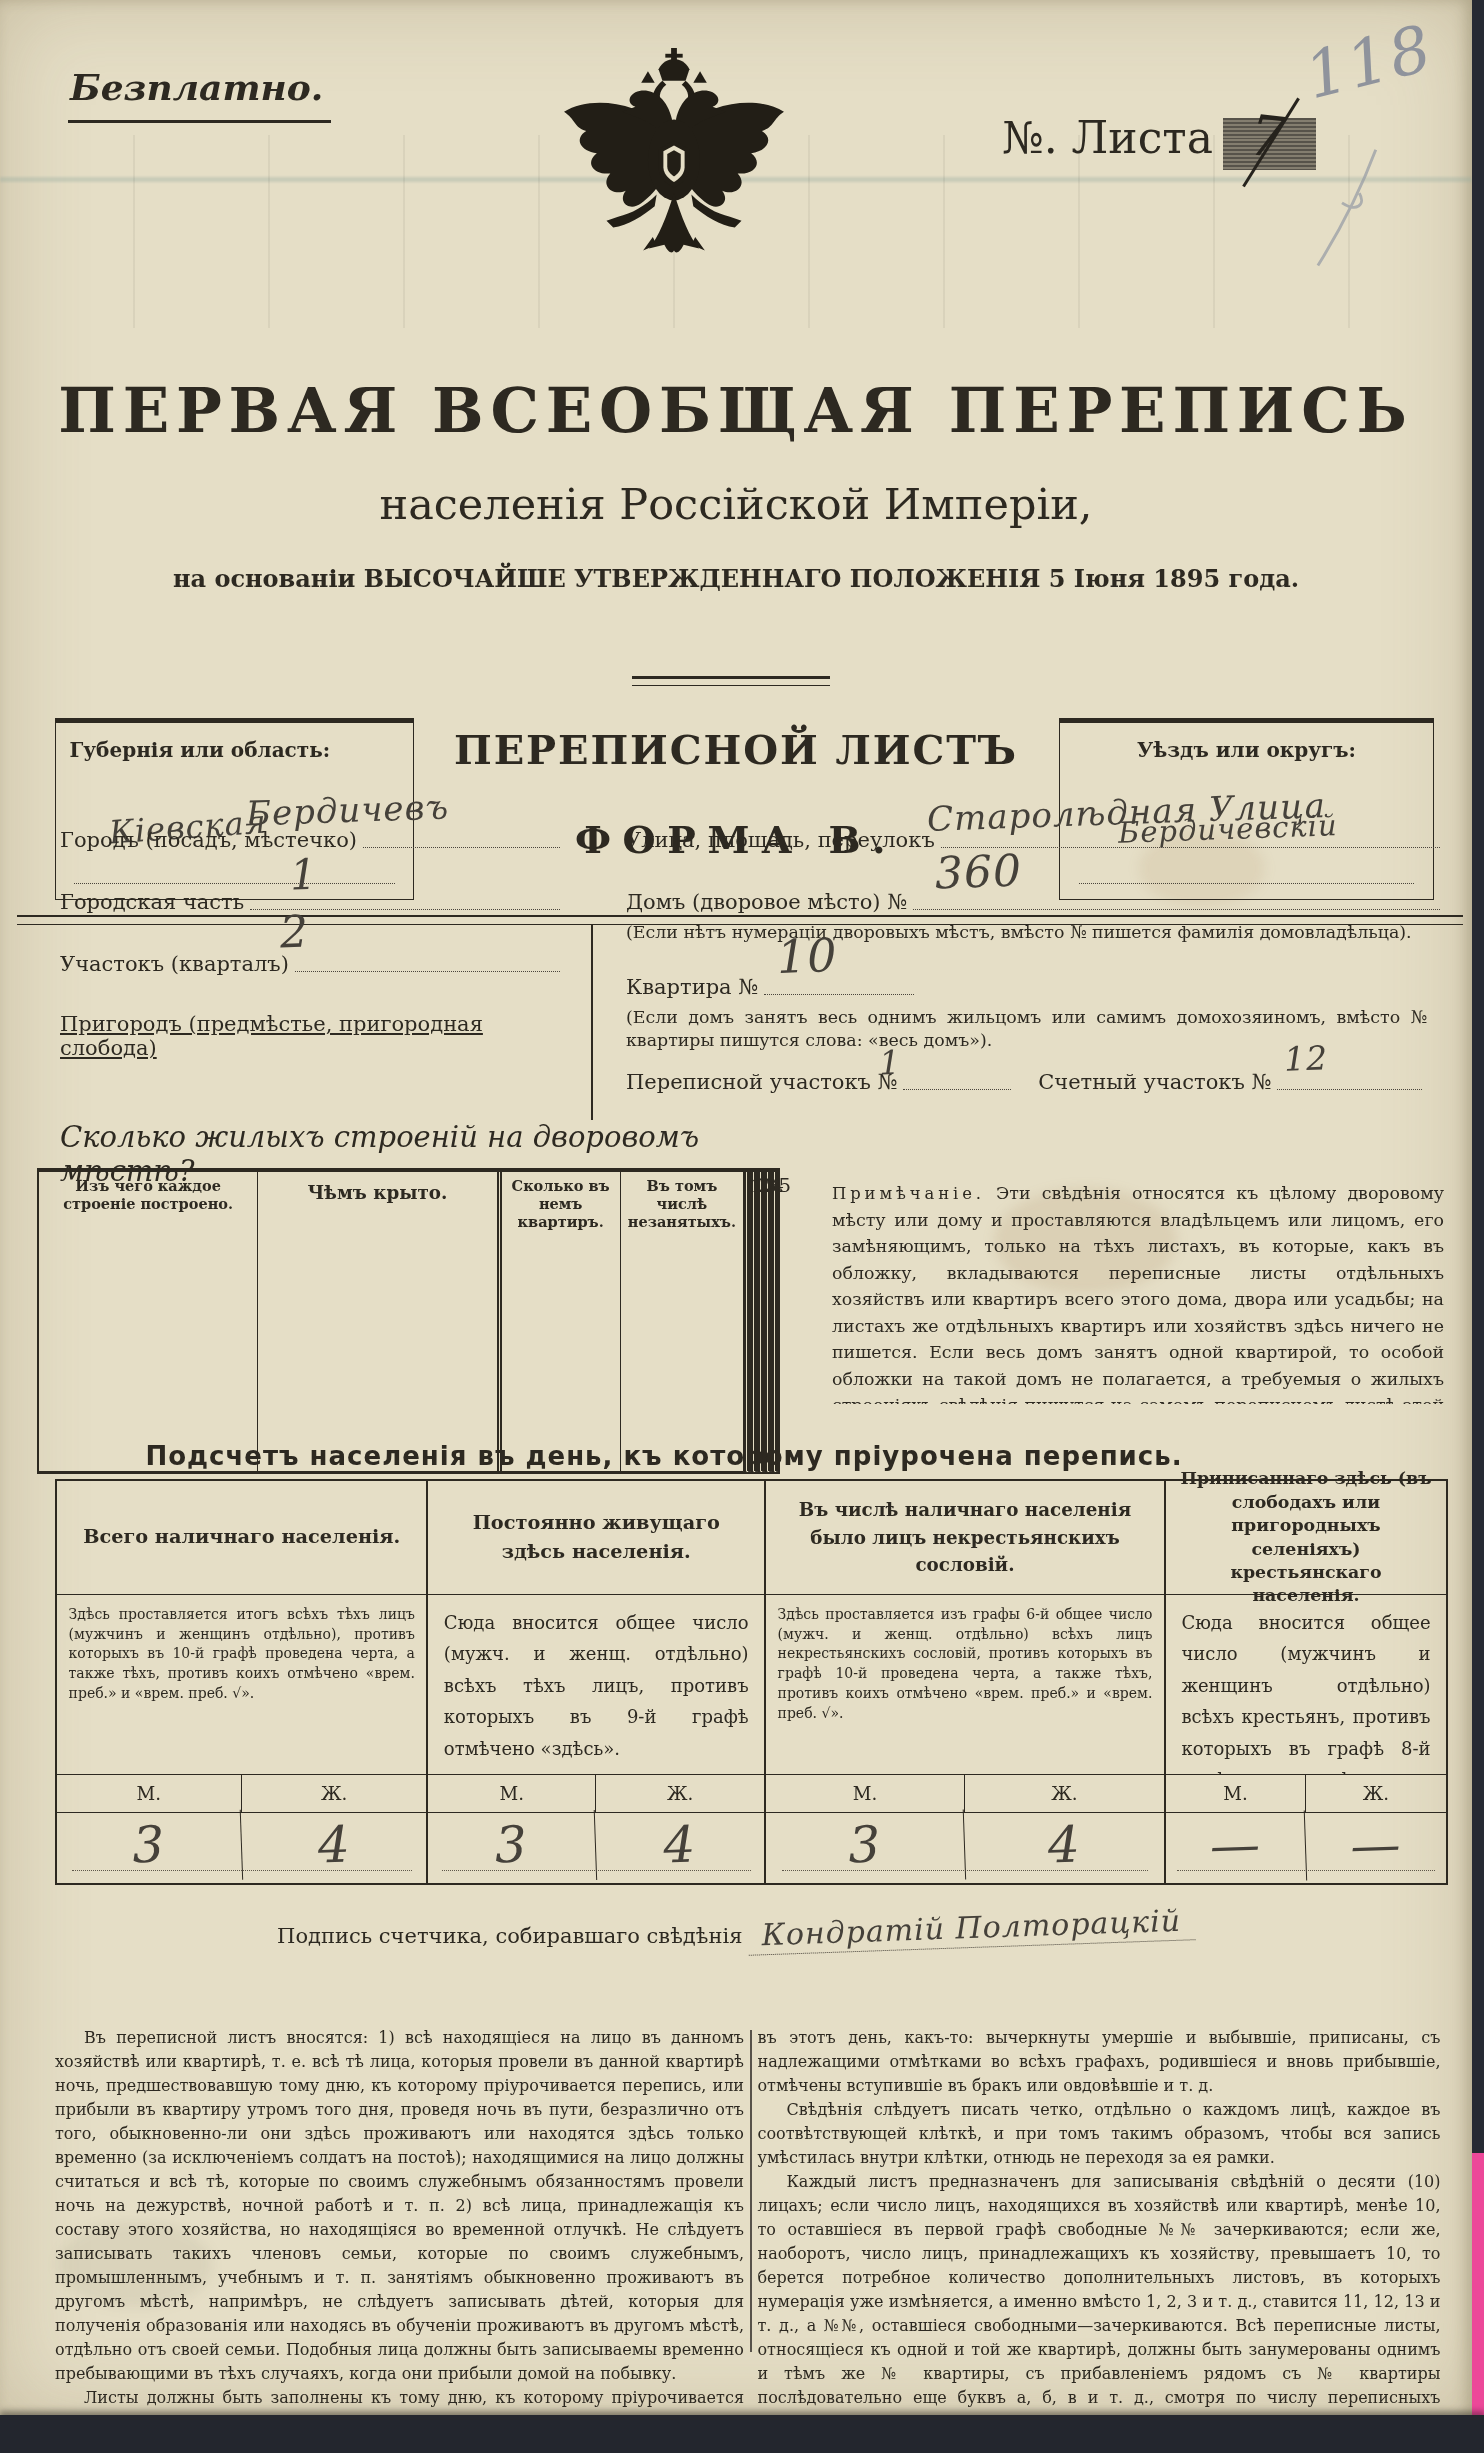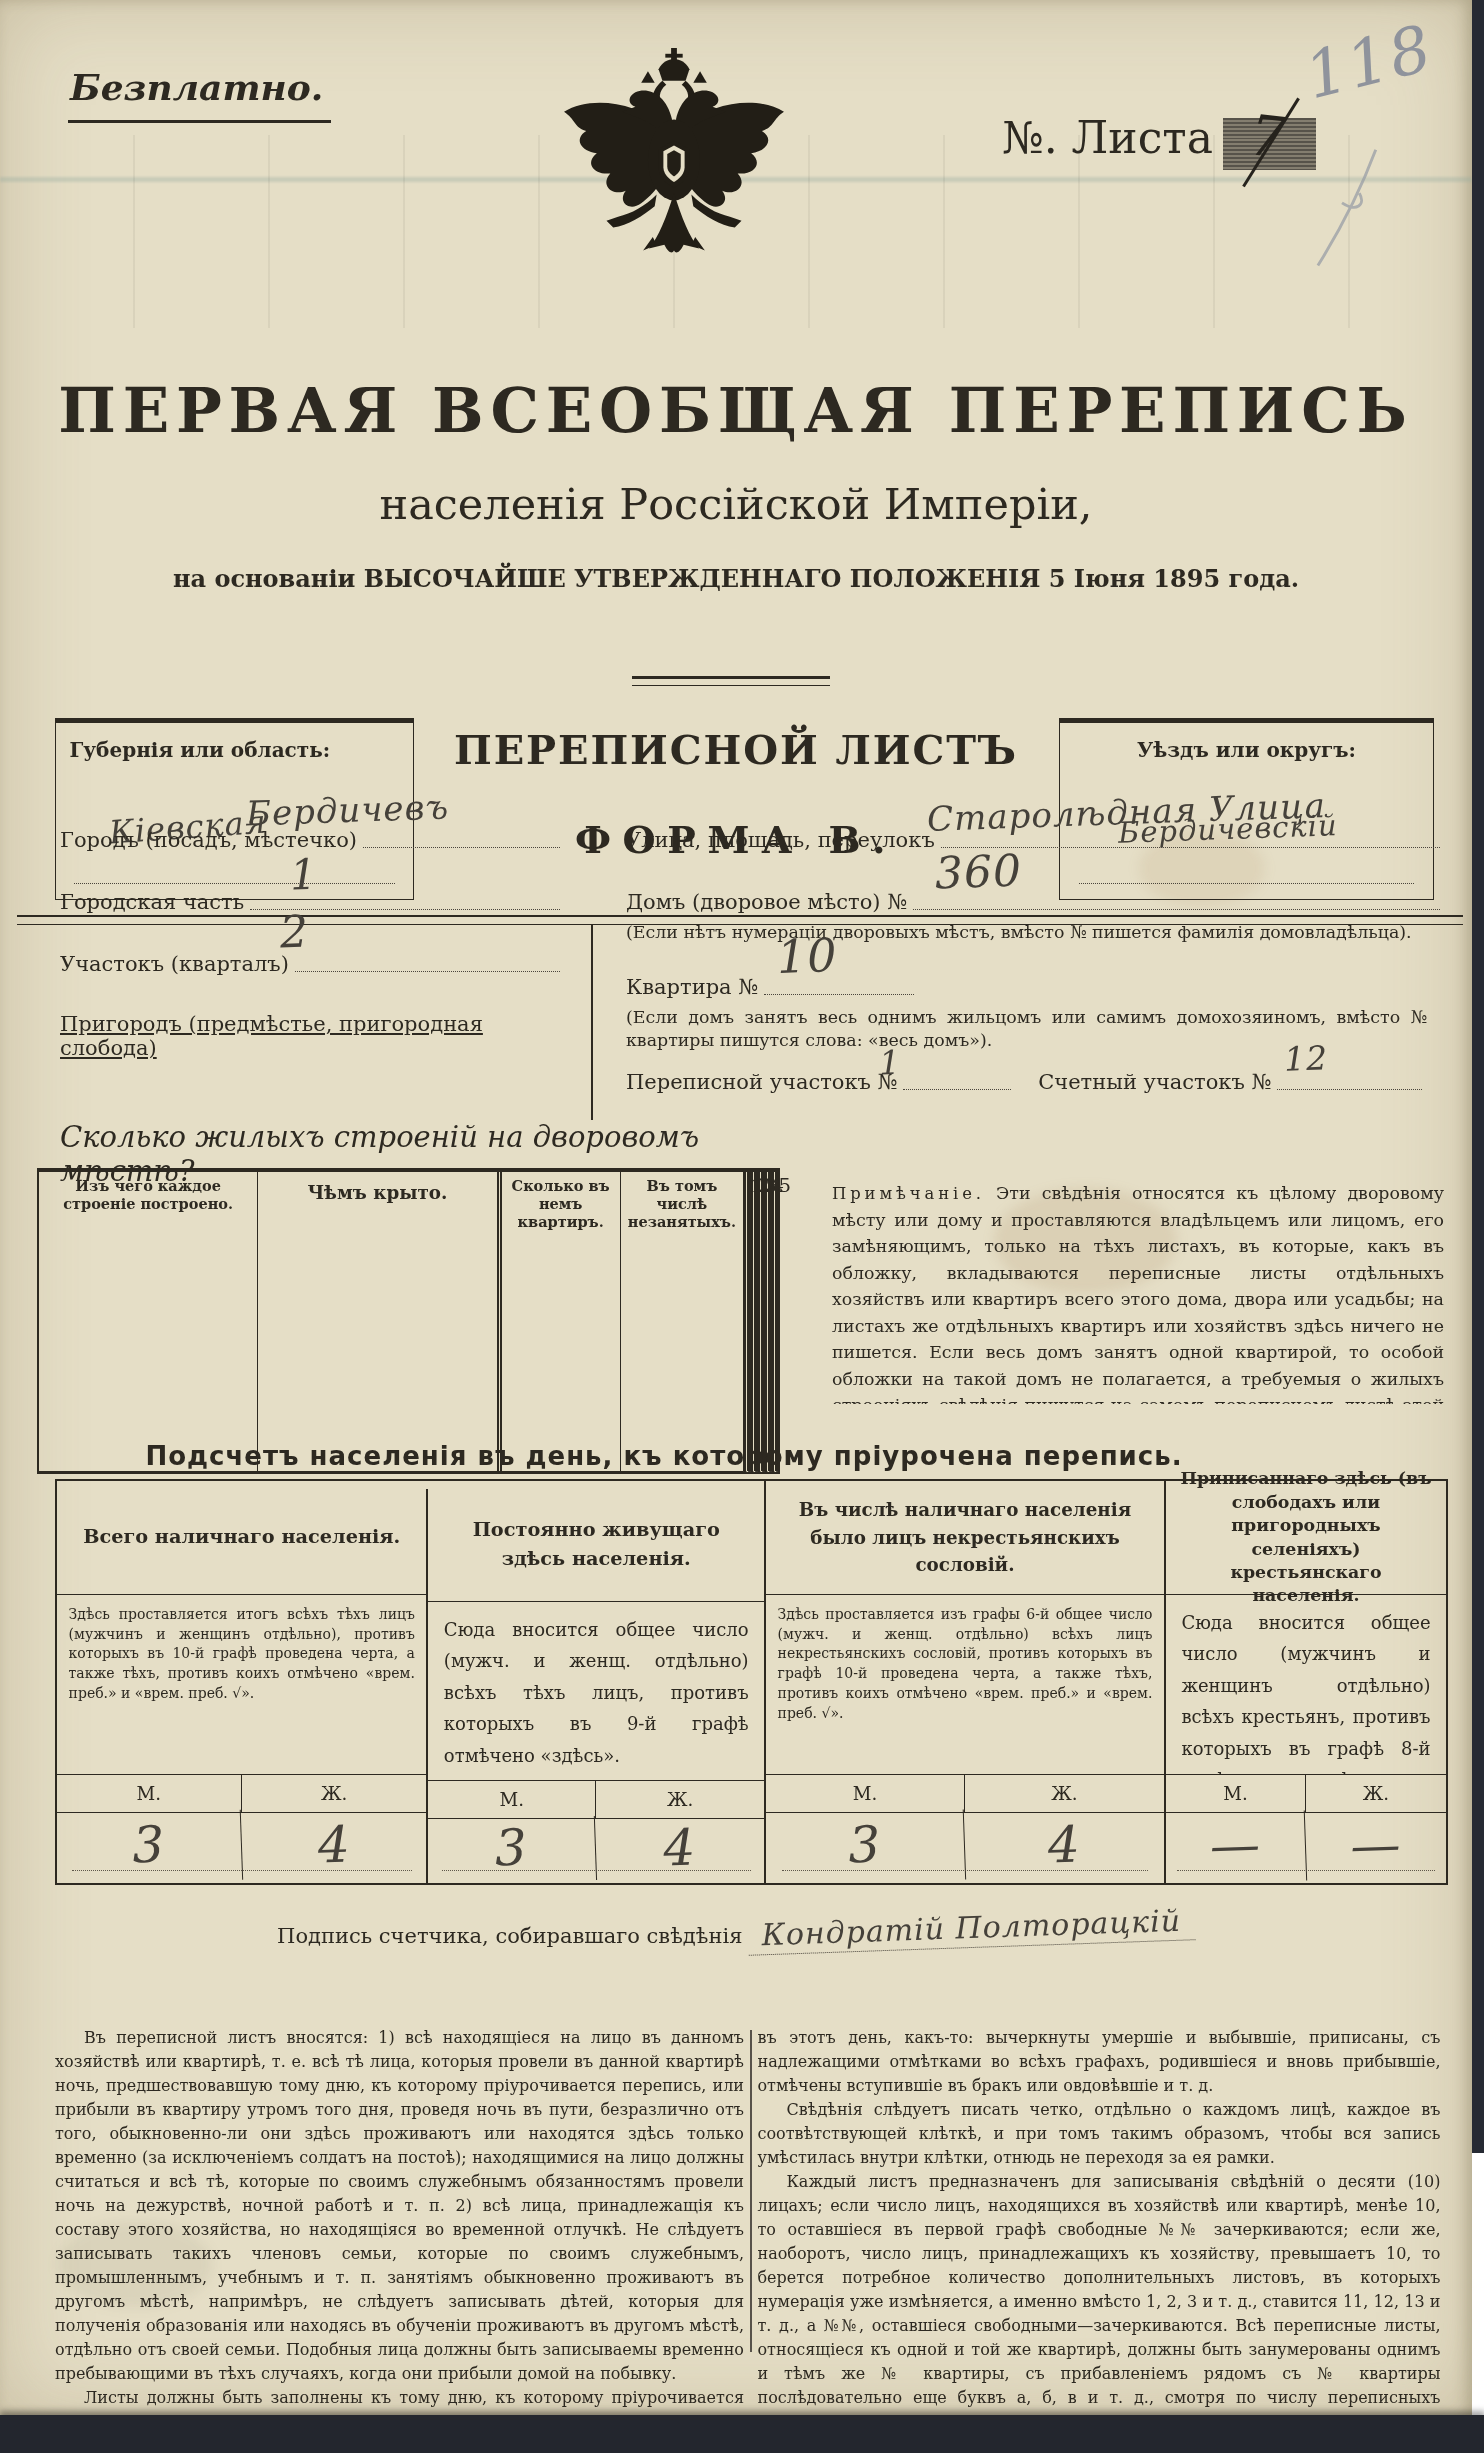--- a/index.html
+++ b/index.html
@@ -1,16 +1,16 @@
 <!DOCTYPE html>
 <html><head>
 <meta charset="utf-8">
 <style>
   html,body{margin:0;padding:0;background:#1e2128;}
-  .stage{position:relative;width:1485px;height:2453px;overflow:hidden;background:#ffffff;
+  .stage{position:relative;width:1485px;height:2453px;overflow:hidden;background:#ec4899;
          font-family:"DejaVu Serif", serif;color:#2d2921;}
   .paper{position:absolute;left:0;top:0;width:1472px;height:2417px;
          background:linear-gradient(155deg,#eae3cd 0%,#e5decå 30%,#e2dabf 65%,#ddd5ba 100%);
          background-color:#e5dec6;
          box-shadow:inset 0 0 87px rgba(120,100,60,.25), inset -5.8px 0 13.5px rgba(80,70,40,.25);}
   .edge-right{position:absolute;right:0;top:0;width:12.6px;height:2153px;background:#262a33;}
   .edge-bottom{position:absolute;left:0;bottom:0;width:1485px;height:38px;background:#23262e;
          box-shadow:0 -3.9px 5.8px rgba(0,0,0,.35);}
   .crease{position:absolute;left:0;width:1472px;height:4.8px;background:rgba(148,172,160,.35);filter:blur(1px);}
   .bleed{position:absolute;opacity:.08;background:
@@ -308,21 +308,21 @@
         <div class="tmf">
           <span>М.</span>
           <span>Ж.</span>
         </div>
         <div class="tvals">
           <span class="hw">3</span>
           <span class="hw">4</span>
         </div>
         <div class="vdots"></div>
       </div>
-      <div class="tgroup g2" style="width:24.3%;margin-top:8px;">
+      <div class="tgroup g2" style="width:24.3%;">
         <div class="tt">Постоянно живущаго здѣсь населенія.</div>
         <div class="td">Сюда вносится общее число (мужч. и женщ. отдѣльно) всѣхъ тѣхъ лицъ, противъ которыхъ въ 9-й графѣ отмѣчено «здѣсь».</div>
         <div class="tmf">
           <span>М.</span>
           <span>Ж.</span>
         </div>
         <div class="tvals">
           <span class="hw">3</span>
           <span class="hw">4</span>
         </div>

